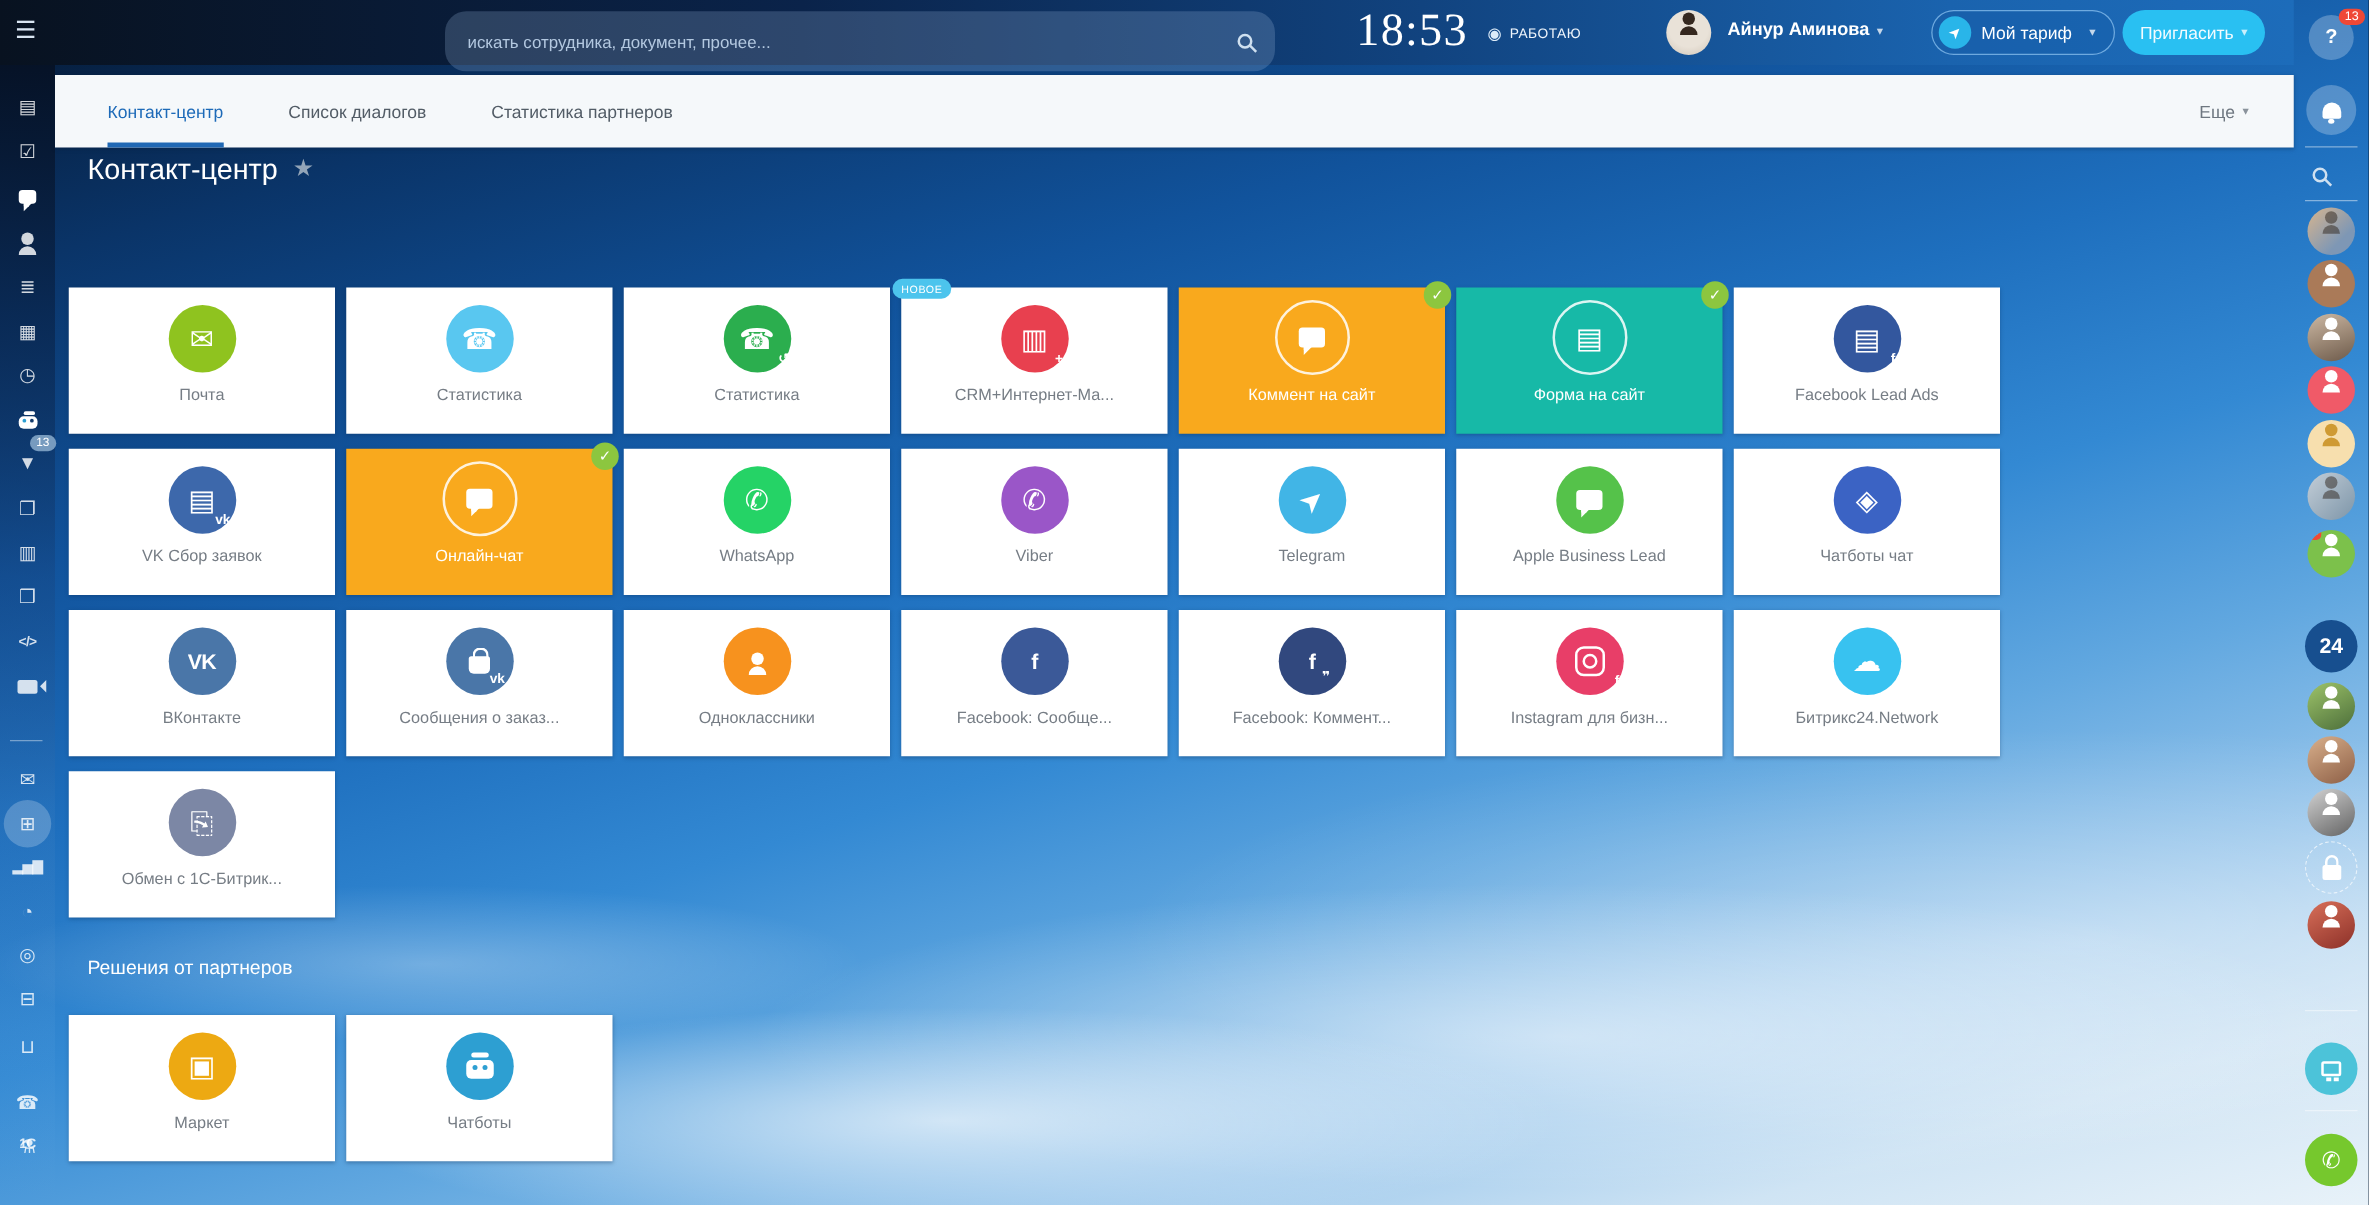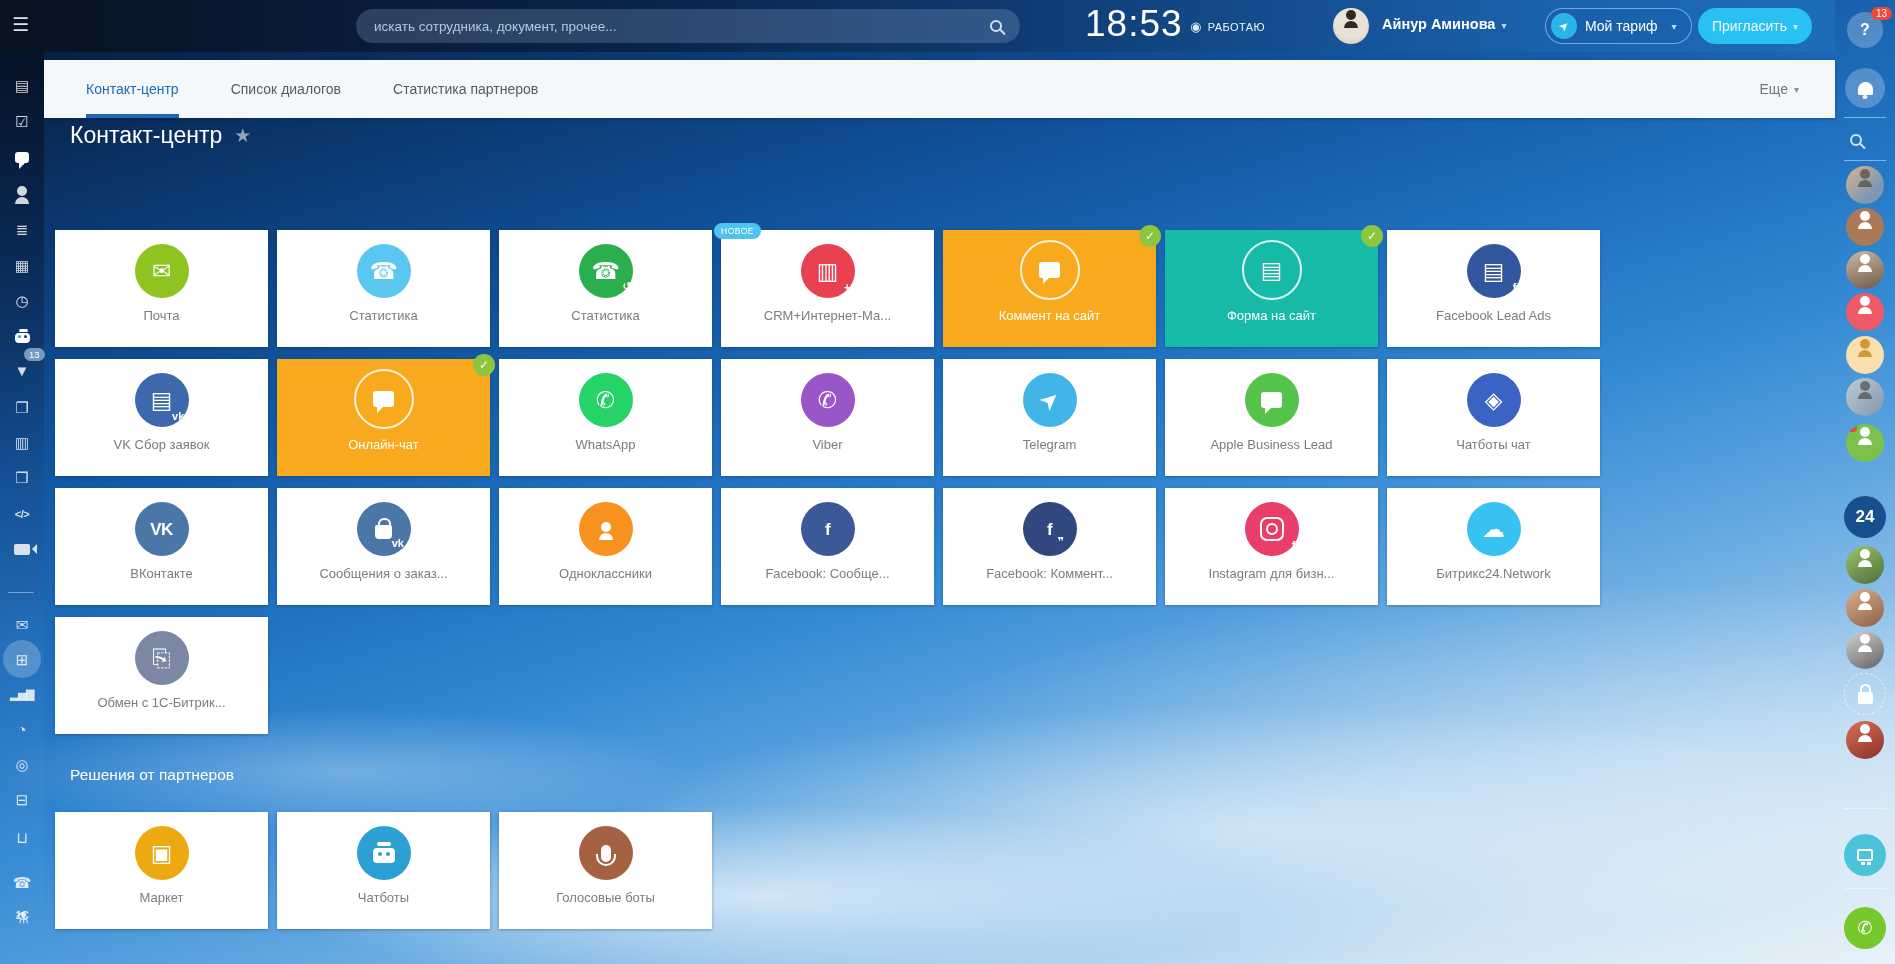--- a/index.html
+++ b/index.html
@@ -8,28 +8,28 @@
     background:
       radial-gradient(ellipse 700px 130px at 40% 93%, rgba(255,255,255,.65), transparent 70%),
       radial-gradient(ellipse 900px 170px at 66% 86%, rgba(255,255,255,.5), transparent 72%),
       radial-gradient(ellipse 1100px 240px at 88% 78%, rgba(255,255,255,.35), transparent 70%),
       radial-gradient(ellipse 500px 90px at 18% 80%, rgba(255,255,255,.3), transparent 70%),
       linear-gradient(163deg,#051832 0%,#0a3468 14%,#11539c 30%,#1e6fbe 44%,#3389d3 56%,#62a8e0 68%,#9cc8ec 80%,#cfe4f4 90%,#e8f2f9 100%);}
   
   #topbar{position:absolute;left:0;top:0;width:1835px;height:52px;
     background:linear-gradient(90deg,#081220 0%,#0a234a 35%,#11437f 62%,#1a63ae 85%,#1d6cba 100%);}
   #hamburger{position:absolute;left:12px;top:13px;color:#d9e5f2;font-size:19px;cursor:pointer;}
-  #searchbox{position:absolute;left:356px;top:9px;width:664px;height:34px;border-radius:17px;
+  #searchbox{position:absolute;left:356px;top:9px;width:664px;height:48px;border-radius:17px;
     background:rgba(150,180,215,.25);display:flex;align-items:center;}
   #searchbox input{flex:1;background:transparent;border:none;outline:none;color:#e8f1fa;
     font-size:13.5px;padding:0 10px 0 18px;}
   #searchbox input::placeholder{color:#b3c8e0;}
   .g-lens{width:12px;height:12px;border:2px solid #cfe0f0;border-radius:50%;position:relative;flex:none;margin-right:18px;}
   .g-lens::after{content:'';position:absolute;width:7px;height:2px;background:#cfe0f0;transform:rotate(45deg);right:-6px;bottom:-3px;}
-  #clock{position:absolute;left:1085px;top:3px;color:#fff;font-size:37px;letter-spacing:1px;font-family:Liberation Sans, sans-serif;font-weight:400;}
+  #clock{position:absolute;left:1085px;top:3px;color:#fff;font-size:37px;letter-spacing:1px;font-family:Liberation Serif, serif;font-weight:400;}
   #status{position:absolute;left:1190px;top:19px;color:#eef5fc;font-size:11px;letter-spacing:.4px;display:flex;align-items:center;gap:6px;cursor:pointer;}
   #status .rec{font-size:13px;color:#dcebf8;}
   #tb-avatar{position:absolute;left:1333px;top:8px;width:36px;height:36px;border-radius:50%;
     background:radial-gradient(circle at 50% 38%,#e9e2d8 55%,#cfc4b6 100%);overflow:hidden;display:flex;justify-content:center;cursor:pointer;}
   #tb-avatar .g-person{color:#35281f;margin-top:13px;}
   #username{position:absolute;left:1382px;top:16px;color:#fff;font-size:14.5px;font-weight:bold;cursor:pointer;}
   .caret{color:rgba(255,255,255,.75);font-size:10px;margin-left:6px;}
   #plan-btn{position:absolute;left:1545px;top:8px;height:36px;padding:0 14px 0 5px;border-radius:18px;
     border:1px solid rgba(140,195,240,.75);background:rgba(20,90,165,.3);display:flex;align-items:center;gap:8px;cursor:pointer;}
   #plan-btn .rocket{width:26px;height:26px;border-radius:50%;background:#29b5e9;display:flex;align-items:center;justify-content:center;}
@@ -612,23 +612,15 @@
           <div class="tile-label">Маркет</div>
         </div>
         <div class="tile">
           <div class="tile-circle" style="background: rgb(45, 159, 210); --cbg: #2d9fd2;">
             <span class="glyph">
               <span class="g-robot"></span>
             </span>
           </div>
           <div class="tile-label">Чатботы</div>
         </div>
-        <div class="tile">
-          <div class="tile-circle" style="background: rgb(166, 96, 66); --cbg: #a66042;">
-            <span class="glyph">
-              <span class="g-mic"></span>
-            </span>
-          </div>
-          <div class="tile-label">Голосовые боты</div>
-        </div>
       </div>
   </div>
 </div>
 
 </body></html>

